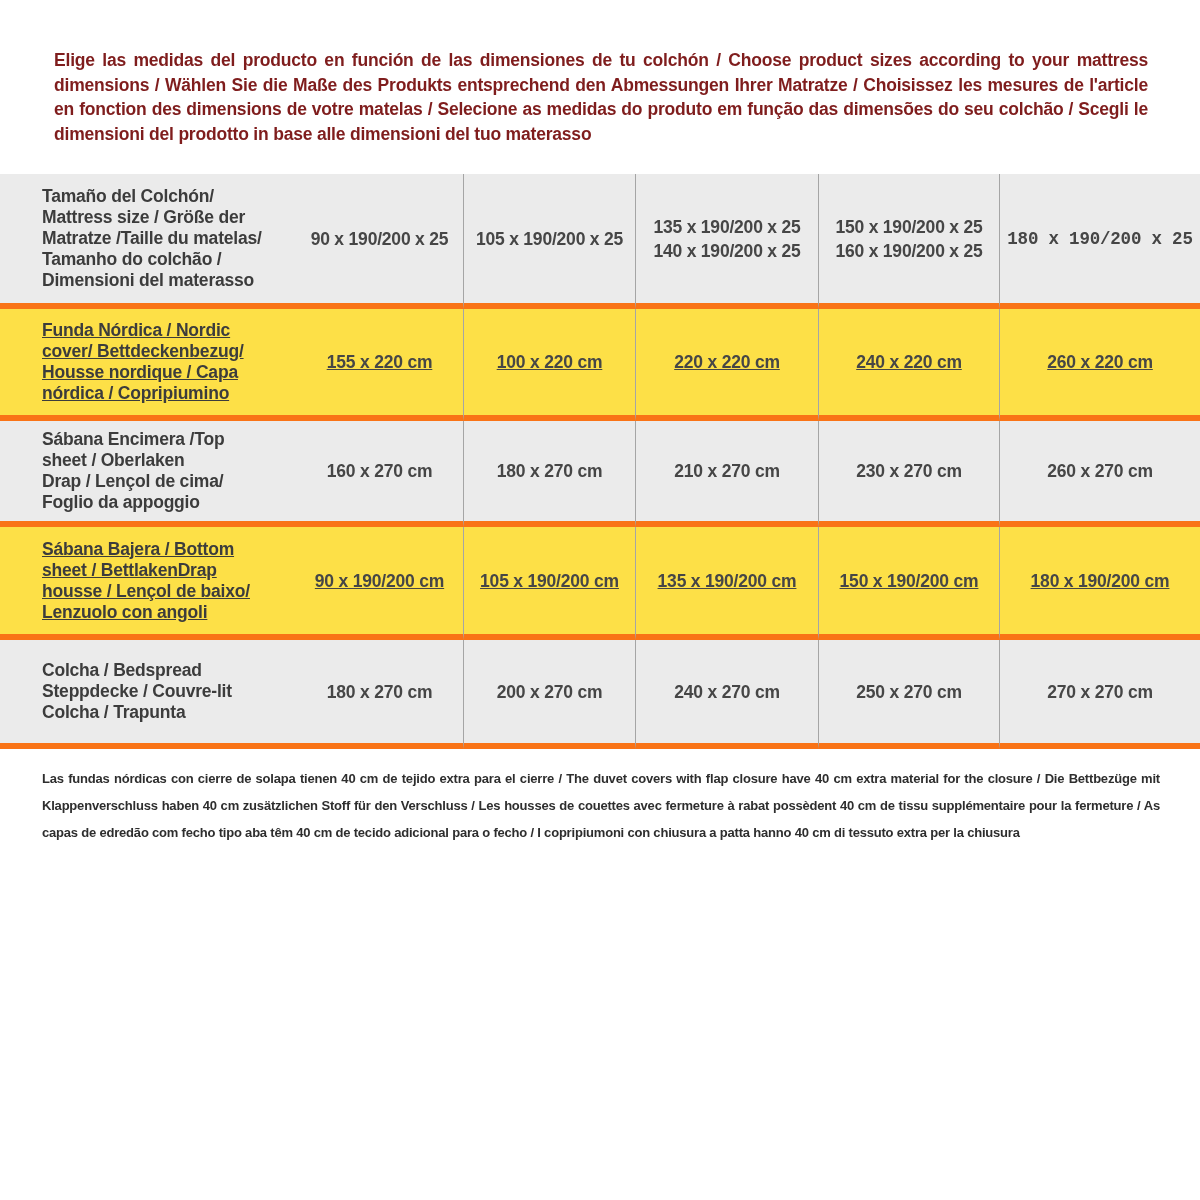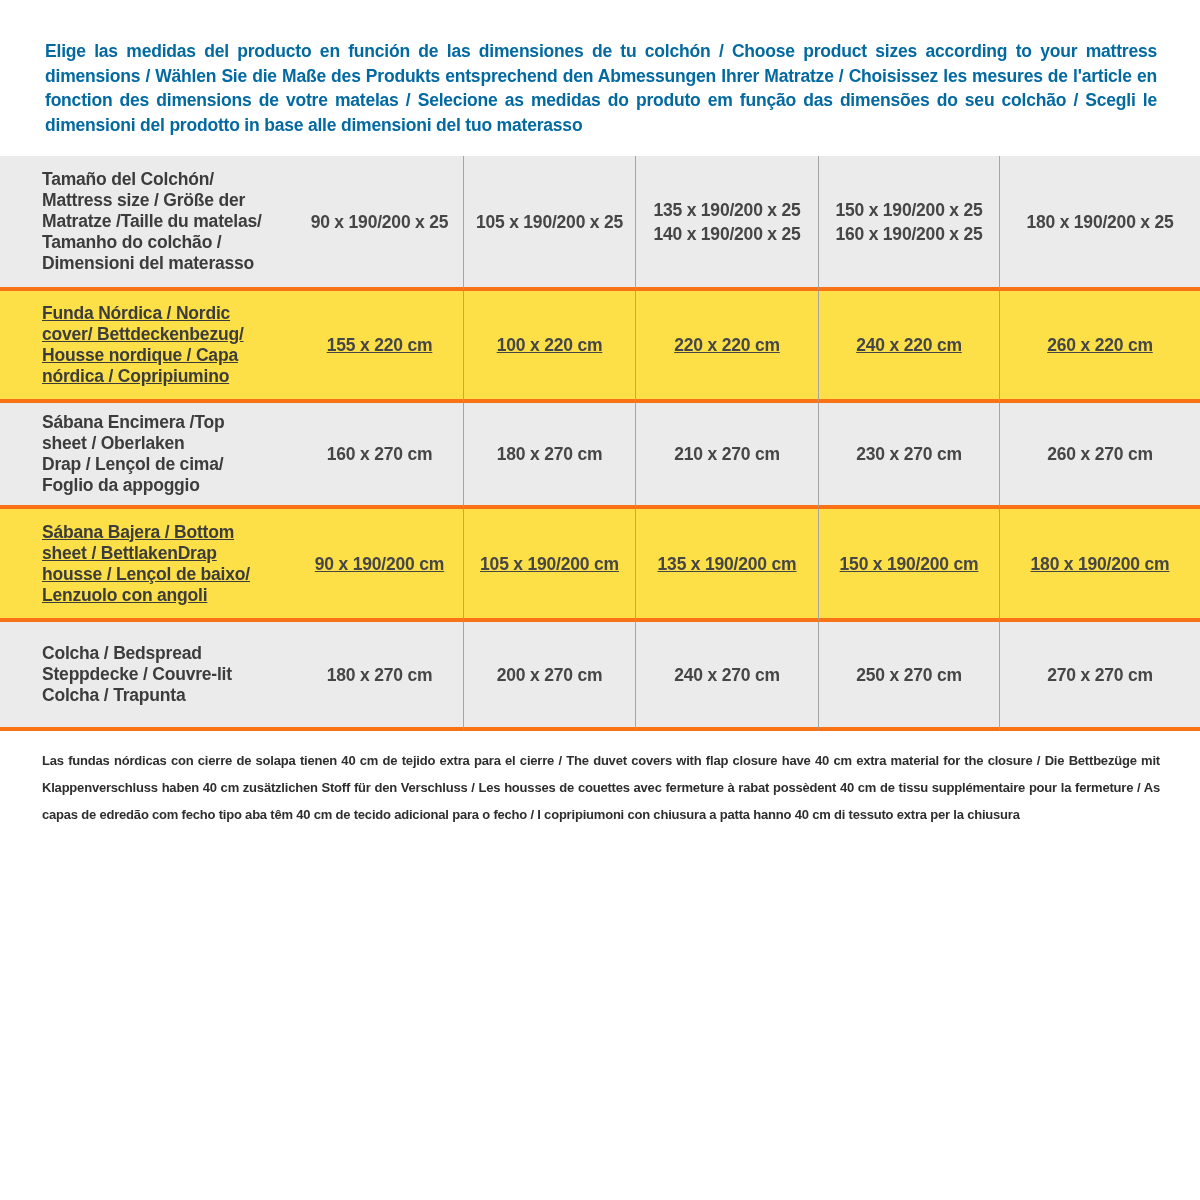--- a/index.html
+++ b/index.html
@@ -12,43 +12,43 @@
     -webkit-font-smoothing: antialiased;
   }
   .page {
     width: 1200px;
     height: 1200px;
     background: #ffffff;
     overflow: hidden;
   }
   
   .intro {
-    margin: 3px;
+    margin: 12px;
     padding: 36px 40px 16px 42px;
     font-size: 17.5px;
     line-height: 24.5px;
     font-weight: bold;
-    color: #0369a1;
+    color: #7f1d1d;
     text-align: justify;
     letter-spacing: -0.2px;
   }
   
   .size-table {
     display: table;
     width: 1200px;
     table-layout: fixed;
     border-collapse: separate;
     border-spacing: 0;
     margin-top: 2px;
   }
   .tr { display: table-row; }
   .td {
     display: table-cell;
     vertical-align: middle;
-    border-bottom: 4px solid #f97316;
+    border-bottom: 6px solid #f97316;
     box-sizing: border-box;
     color: #3c3c3c;
     font-weight: bold;
   }
   .row-gray  .td { background: #ebebeb; }
   .row-white .td { background: #fde047; text-decoration: underline; }
   .row-last  .td { background: #ffffff; }
   .row-last  .td.g { background: #ebebeb; }
 
   .td.lab {
@@ -79,21 +79,21 @@
   .h5 { height: 110px; }
   .h6 { height: 109px; }
   .h7 { height: 104px; }
 
   
   .w-lab { width: 296px; }
   .w-c1  { width: 168px; }
   .w-c2  { width: 172px; }
   .w-c3  { width: 183px; }
   .w-c4  { width: 181px; }
-  .w-c5  { width: 200px; }
+  .w-c5  { width: 200px; font-family: Liberation Mono, monospace; }
 
   
   .footer-note {
     margin: 0;
     padding: 16px 40px 0 42px;
     font-size: 13px;
     line-height: 27px;
     font-weight: bold;
     color: #2e2e2e;
     text-align: justify;

